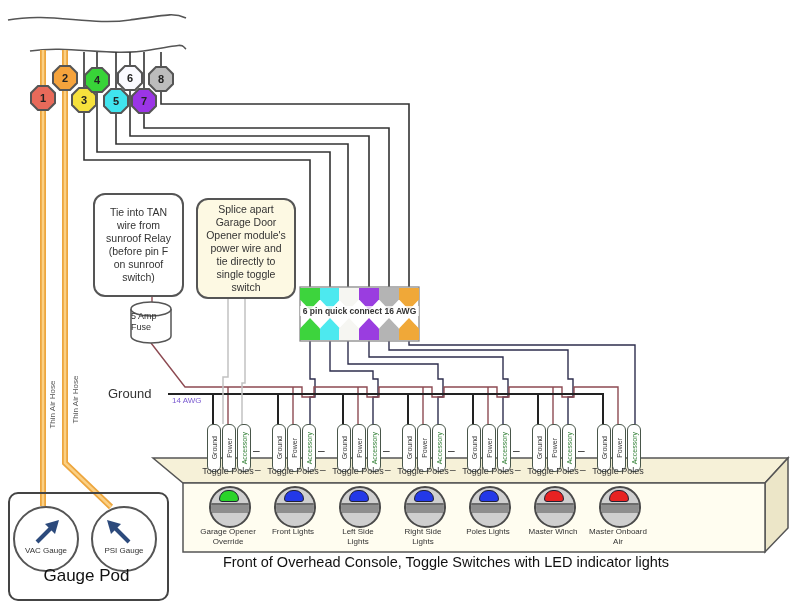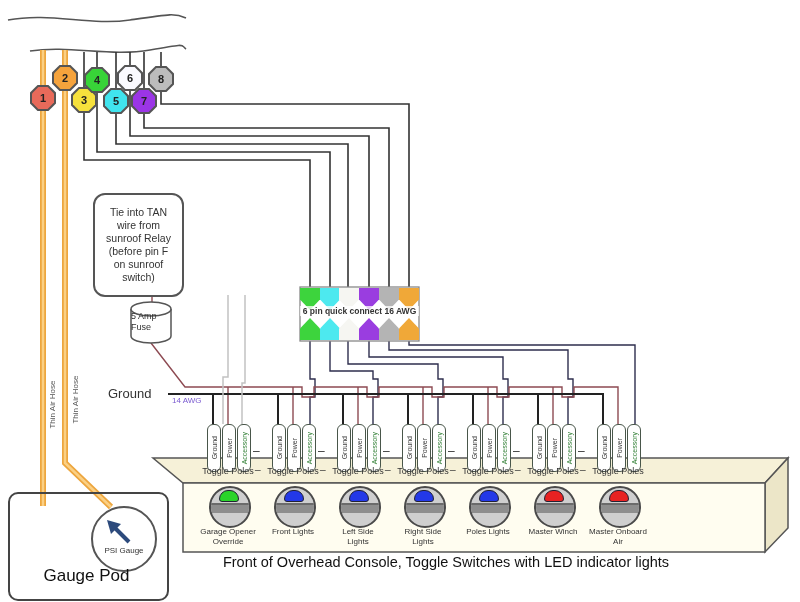--- a/index.html
+++ b/index.html
@@ -158,20 +158,27 @@
 
   <div class="abs hose-label" style="left:22px;top:400px">Thin Air Hose</div>
   <div class="abs hose-label" style="left:45px;top:395px">Thin Air Hose</div>
 
   <div class="abs notebox pre" style="left:93px;top:193px;width:87px;height:100px">Tie into TAN
 wire from
 sunroof Relay
 (before pin F
 on sunroof
 switch)</div>
+  <div class="abs notebox pre" style="left:196px;top:198px;width:96px;height:97px;background:#fdf9e3">Splice apart
+Garage Door
+Opener module's
+power wire and
+tie directly to
+single toggle
+switch</div>
   <div class="abs fuse-label pre">5 Amp
 Fuse</div>
 
   <div class="abs pent down" style="left: 300px; top: 288px; background: rgb(61, 212, 61);"></div>
   <div class="abs pent down" style="left: 320px; top: 288px; background: rgb(77, 233, 239);"></div>
   <div class="abs pent down" style="left: 339px; top: 288px; background: rgb(246, 246, 242);"></div>
   <div class="abs pent down" style="left: 359px; top: 288px; background: rgb(154, 61, 224);"></div>
   <div class="abs pent down" style="left: 379px; top: 288px; background: rgb(180, 180, 180);"></div>
   <div class="abs pent down" style="left: 399px; top: 288px; background: rgb(240, 168, 56);"></div>
   <div class="abs pent up" style="left: 300px; top: 318px; background: rgb(61, 212, 61);"></div>
@@ -309,20 +316,27 @@
   <div class="abs knob" style="left:599px">
       <div class="led" style="background: rgb(232, 34, 34);"></div>
       <div class="band"></div>
     </div>
   <div class="abs swlabel pre" style="left:582px">Master Onboard
 Air</div>
 
   <div class="abs caption">Front of Overhead Console, Toggle Switches with LED indicator lights</div>
 
   <div class="abs pod"></div>
+  <div class="abs gauge" style="left:13px">
+    <svg width="58" height="58">
+      <line x1="22" y1="34" x2="40" y2="16" stroke="#2c4a7c" stroke-width="4"></line>
+      <polygon points="44,12 30,16 40,26" fill="#2c4a7c"></polygon>
+    </svg>
+    <div class="glabel">VAC Gauge</div>
+  </div>
   <div class="abs gauge" style="left:91px">
     <svg width="58" height="58">
       <line x1="36" y1="34" x2="18" y2="16" stroke="#2c4a7c" stroke-width="4"></line>
       <polygon points="14,12 28,16 18,26" fill="#2c4a7c"></polygon>
     </svg>
     <div class="glabel">PSI Gauge</div>
   </div>
   <div class="abs pod-title">Gauge Pod</div>
 
 </div>

